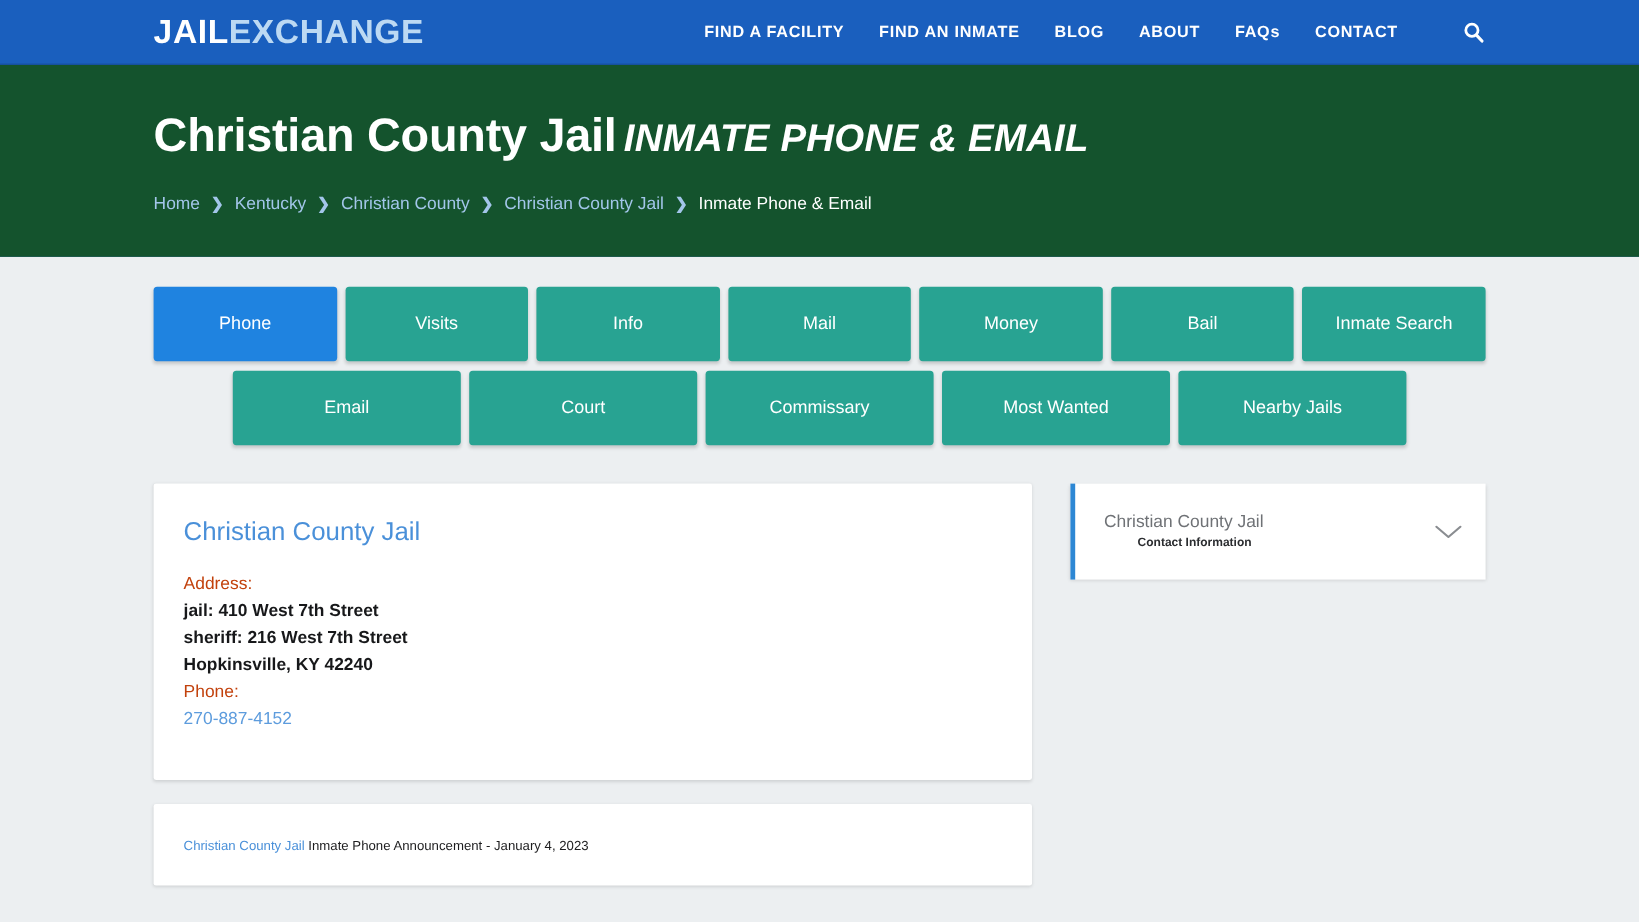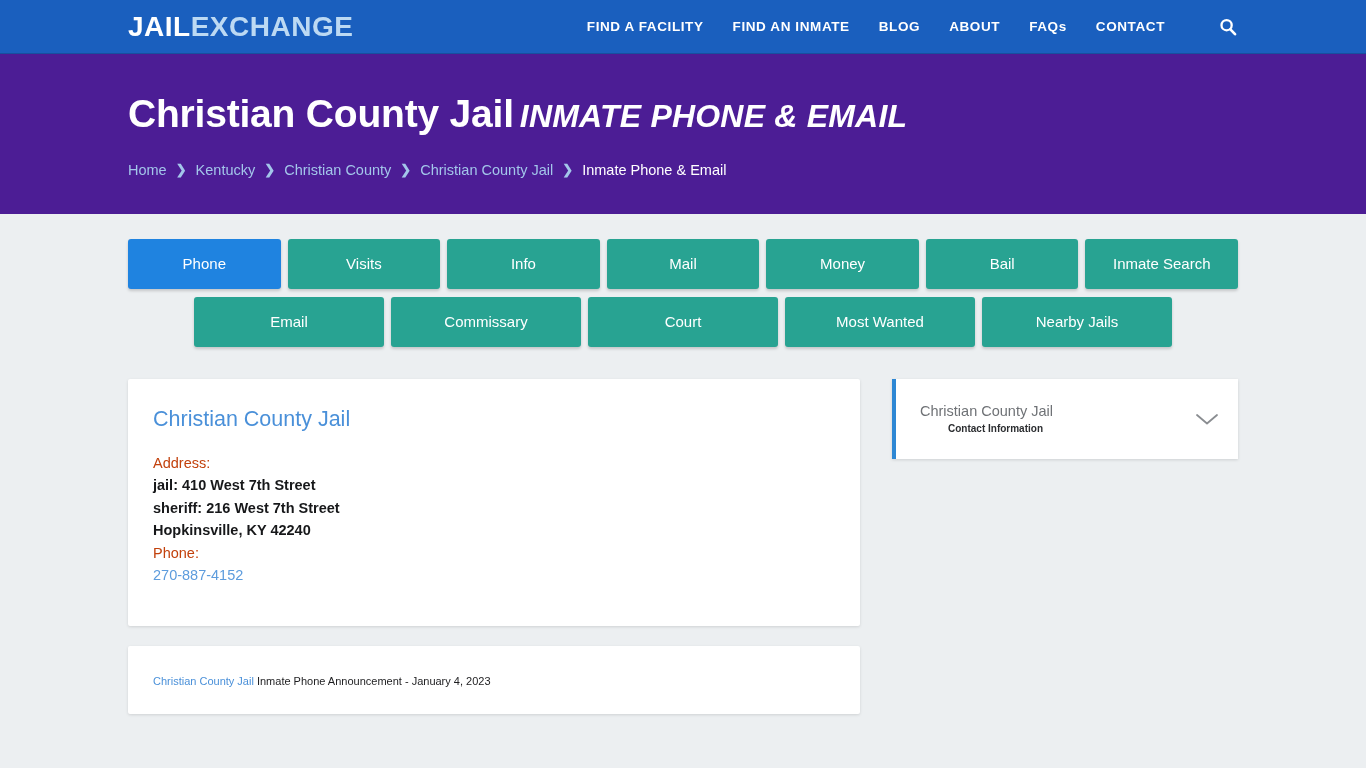--- a/index.html
+++ b/index.html
@@ -56,21 +56,21 @@
     margin-left: 24px;
     width: 20px; height: 20px;
     display: flex; align-items: center; justify-content: center;
     cursor: pointer;
   }
   .search-btn svg { display: block; }
 
   
   .title-band {
     padding: 38px 128px 0 128px;
-    background: #4c1d95;
+    background: #14532d;
   }
   .page-title {
     margin: 0;
     color: #ffffff;
     font-size: 39px;
     font-weight: bold;
     line-height: 1.12;
     letter-spacing: -0.2px;
     white-space: nowrap;
   }
@@ -111,21 +111,21 @@
     gap: 7px;
     margin-top: 25px;
   }
   .tabs-row.row2 {
     margin-top: 8px;
     justify-content: center;
     padding: 0 66px;
   }
   .tab {
     flex: 1 1 0;
-    height: 50px;
+    height: 62px;
     display: flex;
     align-items: center;
     justify-content: center;
     background: #28a392;
     color: #ffffff;
     font-size: 15px;
     border-radius: 3px;
     box-shadow: 0 2px 3px rgba(0,0,0,0.17);
     cursor: pointer;
     white-space: nowrap;
@@ -268,22 +268,22 @@
     <div class="tab">Visits</div>
     <div class="tab">Info</div>
     <div class="tab">Mail</div>
     <div class="tab">Money</div>
     <div class="tab">Bail</div>
     <div class="tab">Inmate Search</div>
   </div>
 
   <div class="tabs-row row2">
     <div class="tab">Email</div>
+    <div class="tab">Court</div>
     <div class="tab">Commissary</div>
-    <div class="tab">Court</div>
     <div class="tab">Most Wanted</div>
     <div class="tab">Nearby Jails</div>
   </div>
 
   <div class="content-cols">
 
     <div class="col-main">
 
       <div class="card card-facility">
         <h2 class="facility-name">Christian County Jail</h2>

